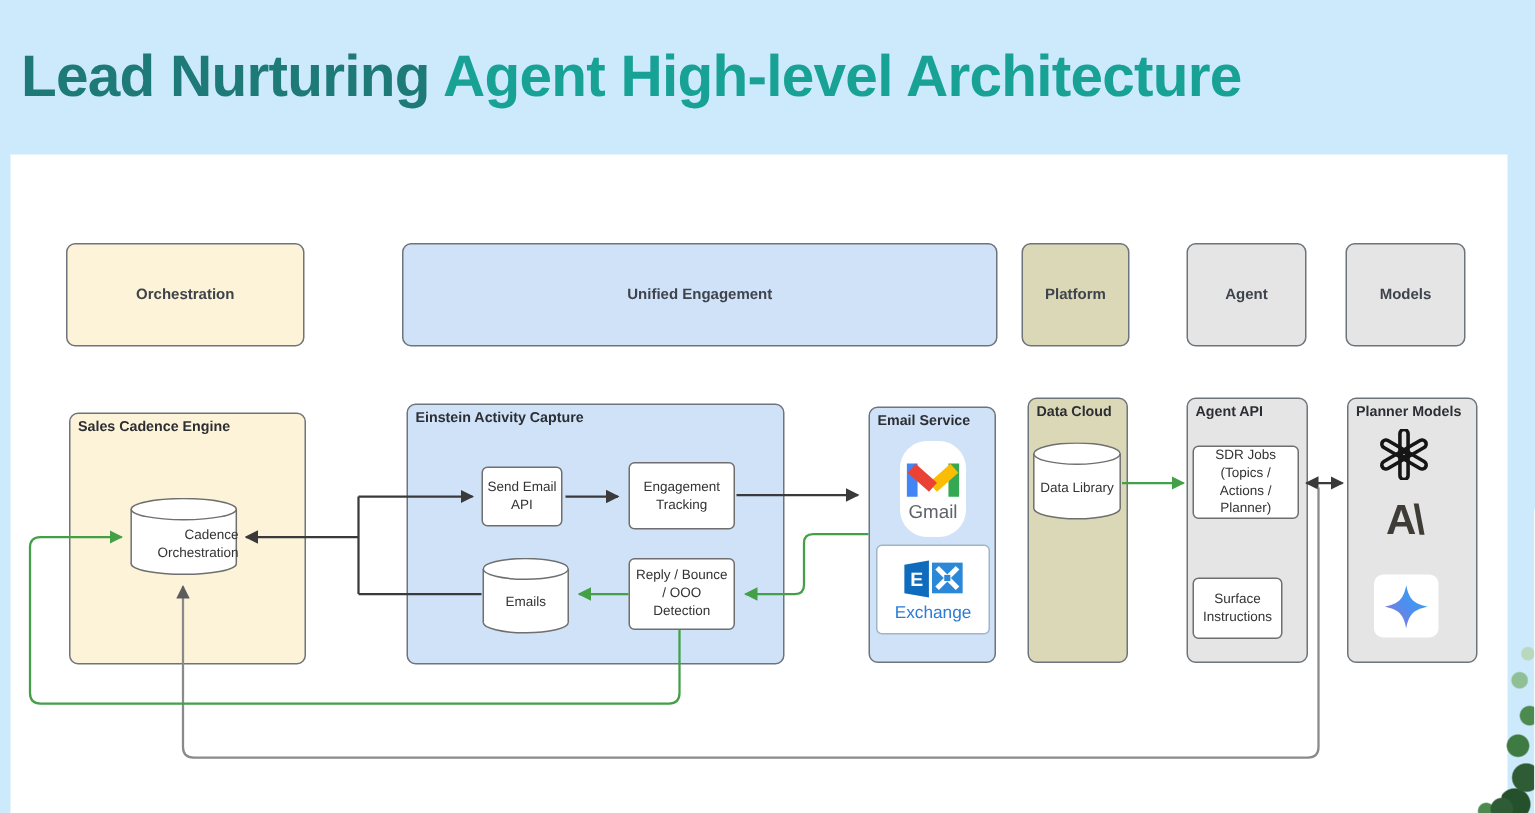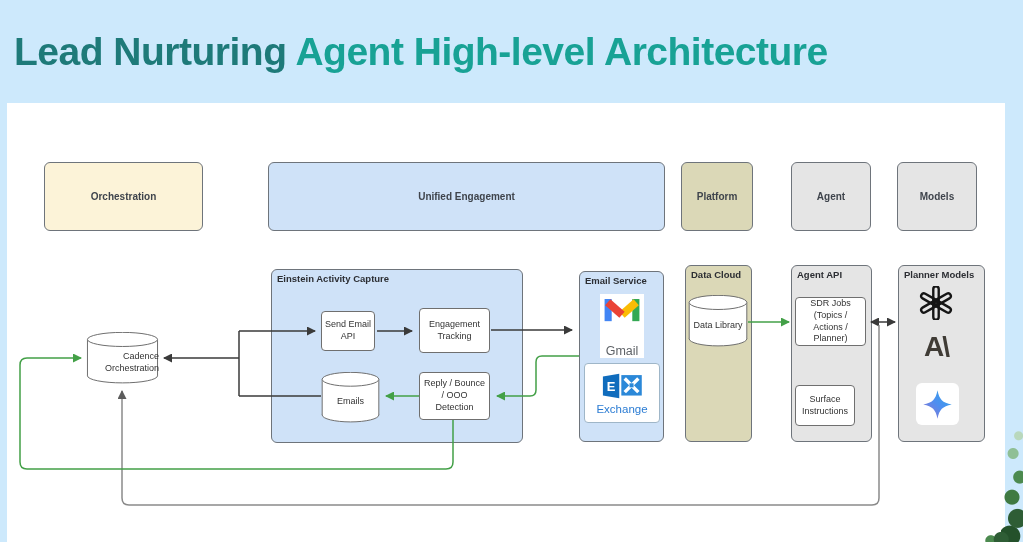--- a/index.html
+++ b/index.html
@@ -26,21 +26,21 @@
         font-size:9px;color:#333;line-height:1.3;padding:2px;box-sizing:border-box;}
 
   .cyl{position:absolute;}
   .cyl svg{position:absolute;left:0;top:0;width:100%;height:100%;}
   .cyl-label{position:absolute;left:0;top:0;right:0;bottom:0;display:flex;align-items:center;justify-content:center;
              text-align:right;font-size:9px;color:#333;line-height:1.25;padding-top:9px;box-sizing:border-box;}
 
   .wires{position:absolute;left:0;top:0;width:1023px;height:542px;pointer-events:none;}
 
   .gmail-tile{position:absolute;left:600px;top:294px;width:44px;height:64px;background:#fff;
-              display:flex;flex-direction:column;align-items:center;justify-content:space-between;}
+              display:flex;flex-direction:column;align-items:center;justify-content:center;border-radius:18px;}
   .gmail-word{font-size:12.5px;color:#5f6368;margin-top:1px;}
   .exch-tile{position:absolute;left:584px;top:363px;width:76px;height:60px;background:#fff;border:1px solid #9fb6c8;
              border-radius:4px;display:flex;flex-direction:column;align-items:center;justify-content:center;box-sizing:border-box;}
   .exch-word{font-size:11.5px;color:#2b7cd3;margin-top:2px;}
 
   .openai-icon{position:absolute;left:919px;top:286px;width:34px;height:34px;}
   .anthropic-icon{position:absolute;left:911px;top:331px;width:50px;height:32px;display:flex;align-items:center;justify-content:center;
                   font-size:28px;font-weight:800;color:#3f3b35;letter-spacing:-2px;}
   .gemini-tile{position:absolute;left:916px;top:383px;width:43px;height:42px;background:#fff;border-radius:6px;
                display:flex;align-items:center;justify-content:center;}
@@ -77,20 +77,23 @@
   <div class="topbox olive" style="left:681px;width:72px;">
     <span>Platform</span>
   </div>
   <div class="topbox pink" style="left:791px;width:80px;">
     <span>Agent</span>
   </div>
   <div class="topbox pink" style="left:897px;width:80px;">
     <span>Models</span>
   </div>
 
+  <div class="cbox cream" style="left:46px;top:275px;width:158px;height:168px;">
+    <span class="clabel">Sales Cadence Engine</span>
+  </div>
   <div class="cbox lblue" style="left:271px;top:269px;width:252px;height:174px;">
     <span class="clabel">Einstein Activity Capture</span>
   </div>
   <div class="cbox lblue" style="left:579px;top:271px;width:85px;height:171px;">
     <span class="clabel">Email Service</span>
   </div>
   <div class="cbox olive" style="left:685px;top:265px;width:67px;height:177px;">
     <span class="clabel">Data Cloud</span>
   </div>
   <div class="cbox pink" style="left:791px;top:265px;width:81px;height:177px;">

